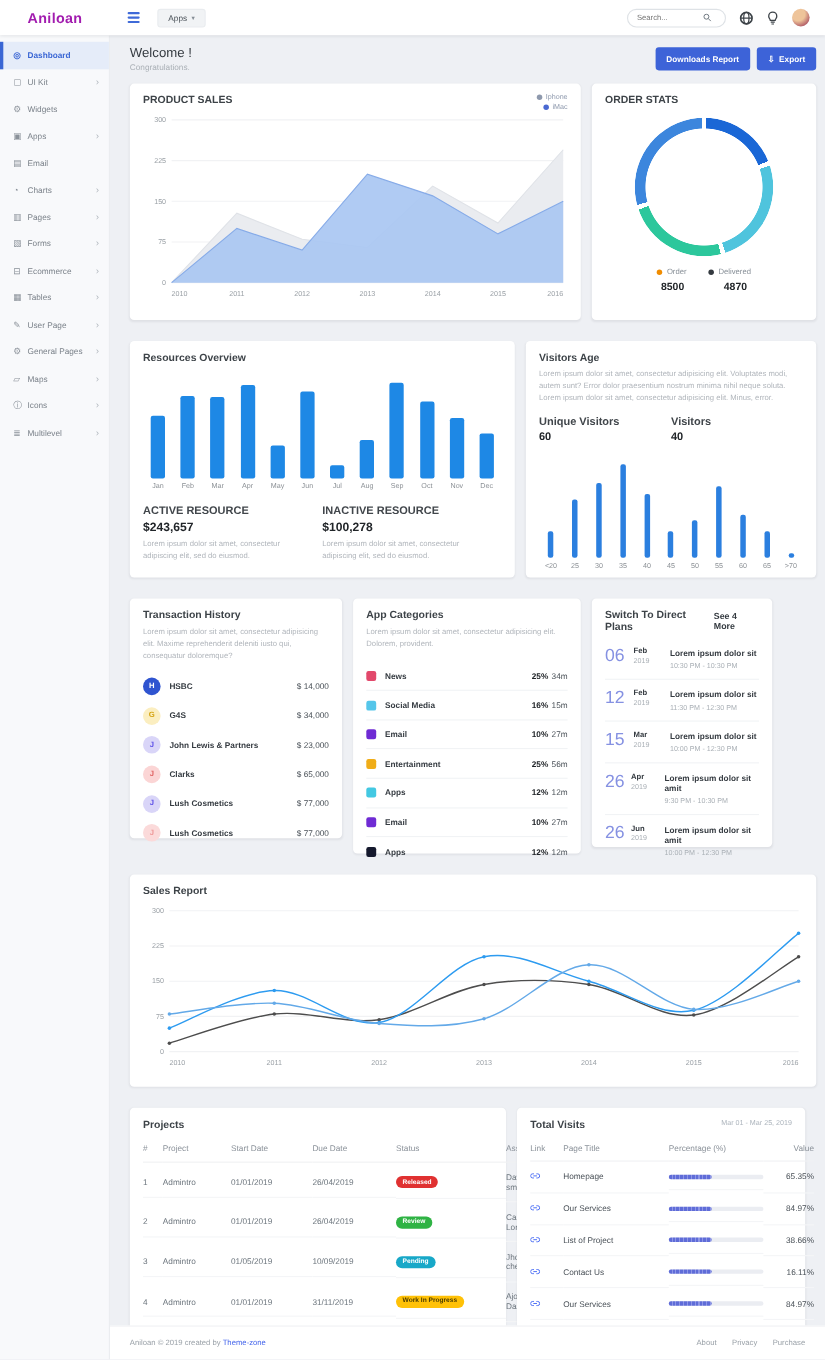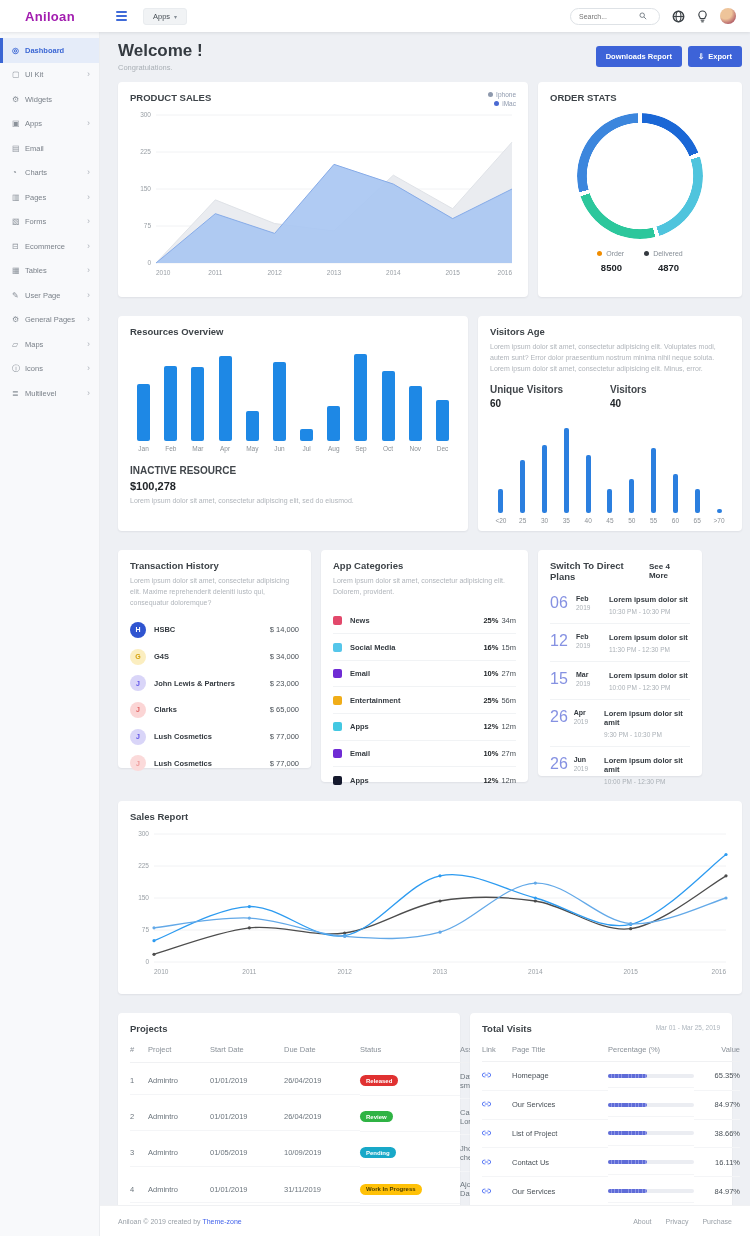--- a/index.html
+++ b/index.html
@@ -29,21 +29,21 @@
   .side-item{height:24.5px;display:flex;align-items:center;font-size:7.5px;color:#7b828a;
              padding-left:12px;position:relative;cursor:pointer}
   .side-item .ic{width:13px;font-size:8px;color:#8a9199}
   .side-item .chev{position:absolute;right:9px;color:#b0b6bd;font-size:9px;line-height:1}
   .side-item.active{background:#e5ecf9;border-left:3px solid #3a66d4;padding-left:9px;
                     color:#3a66d4;font-weight:bold}
   .side-item.active .ic{color:#3a66d4}
   
   .main{position:absolute;left:100px;top:32px;width:650px;box-sizing:border-box;padding:8px 8px 0 18px}
   .welcome-row{display:flex;align-items:center;margin:1px 0 10px}
-  .w-title{font-size:17px;font-weight:bold;color:#343a40}
+  .w-title{font-size:12px;font-weight:normal;color:#343a40}
   .w-sub{font-size:7.5px;color:#aab0b6;margin-top:2px}
   .w-actions{margin-left:auto;display:flex;gap:6px}
   .btn{background:#3d63d8;color:#fff;font-size:7.5px;font-weight:bold;border:0;border-radius:3px;
        padding:6px 10px;display:flex;align-items:center;gap:4px;cursor:pointer;
        font-family:"Liberation Sans",sans-serif}
   .row{display:flex;gap:10px;margin-bottom:19px;align-items:flex-start}
   .card{background:#fff;border-radius:4px;box-shadow:0 1px 2px rgba(25,30,40,.07);
         padding:10px 12px;box-sizing:border-box;position:relative}
   .card-title{font-size:9.5px;font-weight:bold;color:#3d4348}
   .muted{font-size:7px;color:#b0b5bb;line-height:1.55}
@@ -373,20 +373,25 @@
           <div>May</div>
           <div>Jun</div>
           <div>Jul</div>
           <div>Aug</div>
           <div>Sep</div>
           <div>Oct</div>
           <div>Nov</div>
           <div>Dec</div>
         </div>
       <div class="rstats">
+        <div>
+          <div class="stat-label">ACTIVE RESOURCE</div>
+          <div class="stat-value">$243,657</div>
+          <div class="muted">Lorem ipsum dolor sit amet, consectetur adipiscing elit, sed do eiusmod.</div>
+        </div>
         <div>
           <div class="stat-label">INACTIVE RESOURCE</div>
           <div class="stat-value">$100,278</div>
           <div class="muted">Lorem ipsum dolor sit amet, consectetur adipiscing elit, sed do eiusmod.</div>
         </div>
       </div>
     </section>
     <section class="card w264">
       <div class="card-title">Visitors Age</div>
       <div class="muted" style="margin-top:5px">Lorem ipsum dolor sit amet, consectetur adipisicing elit. Voluptates modi, autem sunt? Error dolor praesentium nostrum minima nihil neque soluta. Lorem ipsum dolor sit amet, consectetur adipisicing elit. Minus, error.</div>

